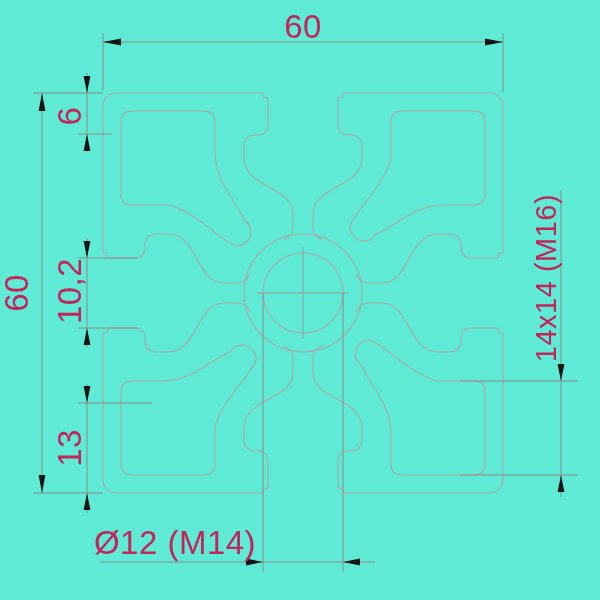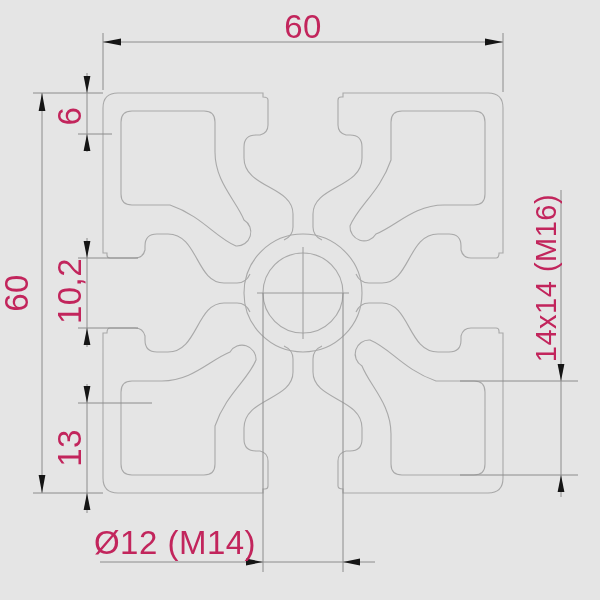--- a/index.html
+++ b/index.html
@@ -1,16 +1,16 @@
 <!DOCTYPE html>
 <html><head>
 <meta charset="utf-8">
 <style>
   html,body{margin:0;padding:0;background:#ffffff;}
-  #stage{position:relative;width:600px;height:600px;background:#e5e5e5;overflow:hidden;
+  #stage{position:relative;width:600px;height:600px;background:#5eead4;overflow:hidden;
          font-family:"Liberation Sans", sans-serif;}
   svg{display:block}
   .dimtext{font-family:"Liberation Sans", sans-serif;font-size:33px;fill:#c2255c;
            letter-spacing:0.5px;}
   .dimtext.small{font-size:29px;}
   .profile{stroke:#a9a9a9;stroke-width:1.1;fill:none;}
   .dimline{stroke:#8c8c8c;stroke-width:1;fill:none;}
   .centerline{stroke:#9a9a9a;stroke-width:1;fill:none;}
   .arrow{fill:#151515;stroke:none;}
 </style>

